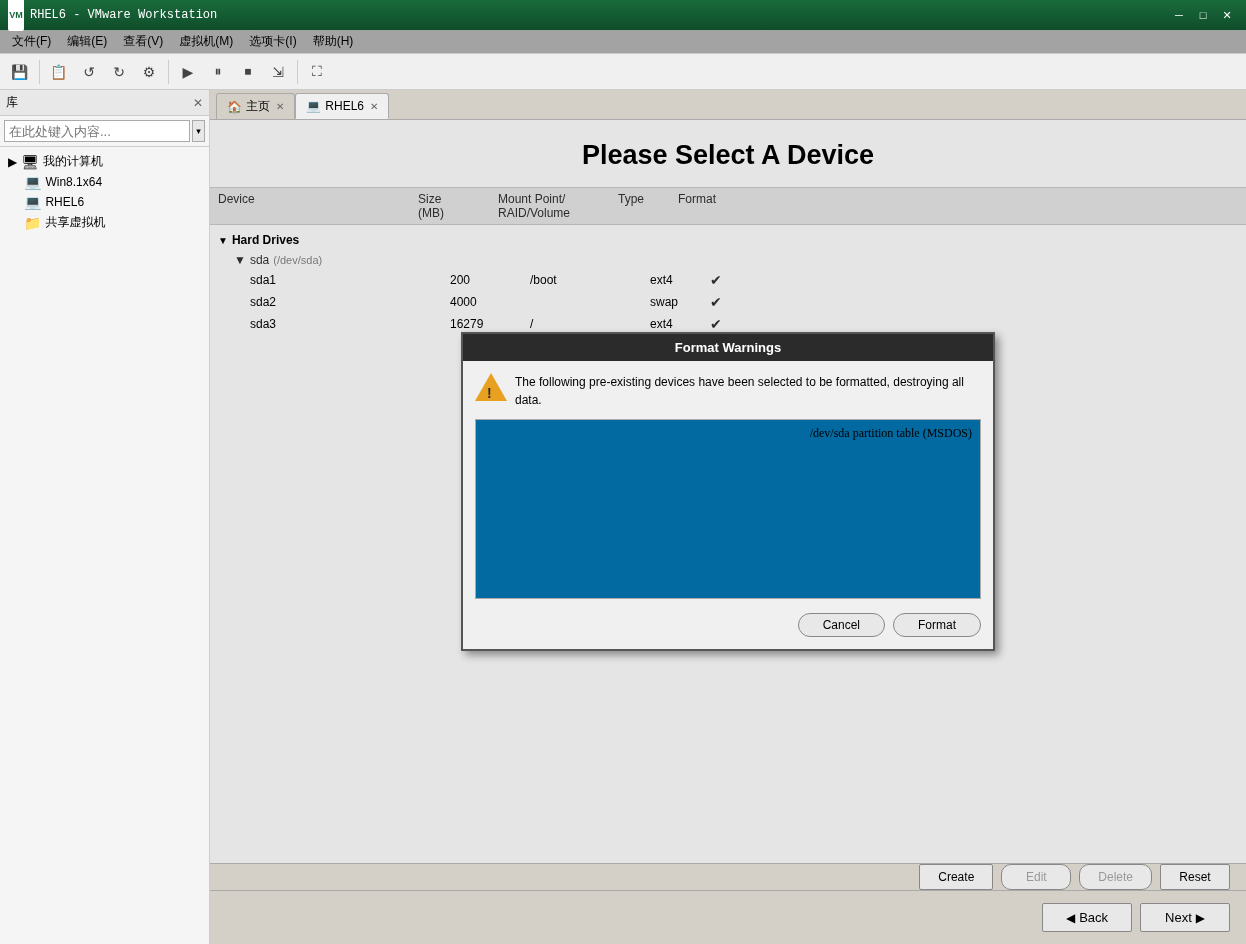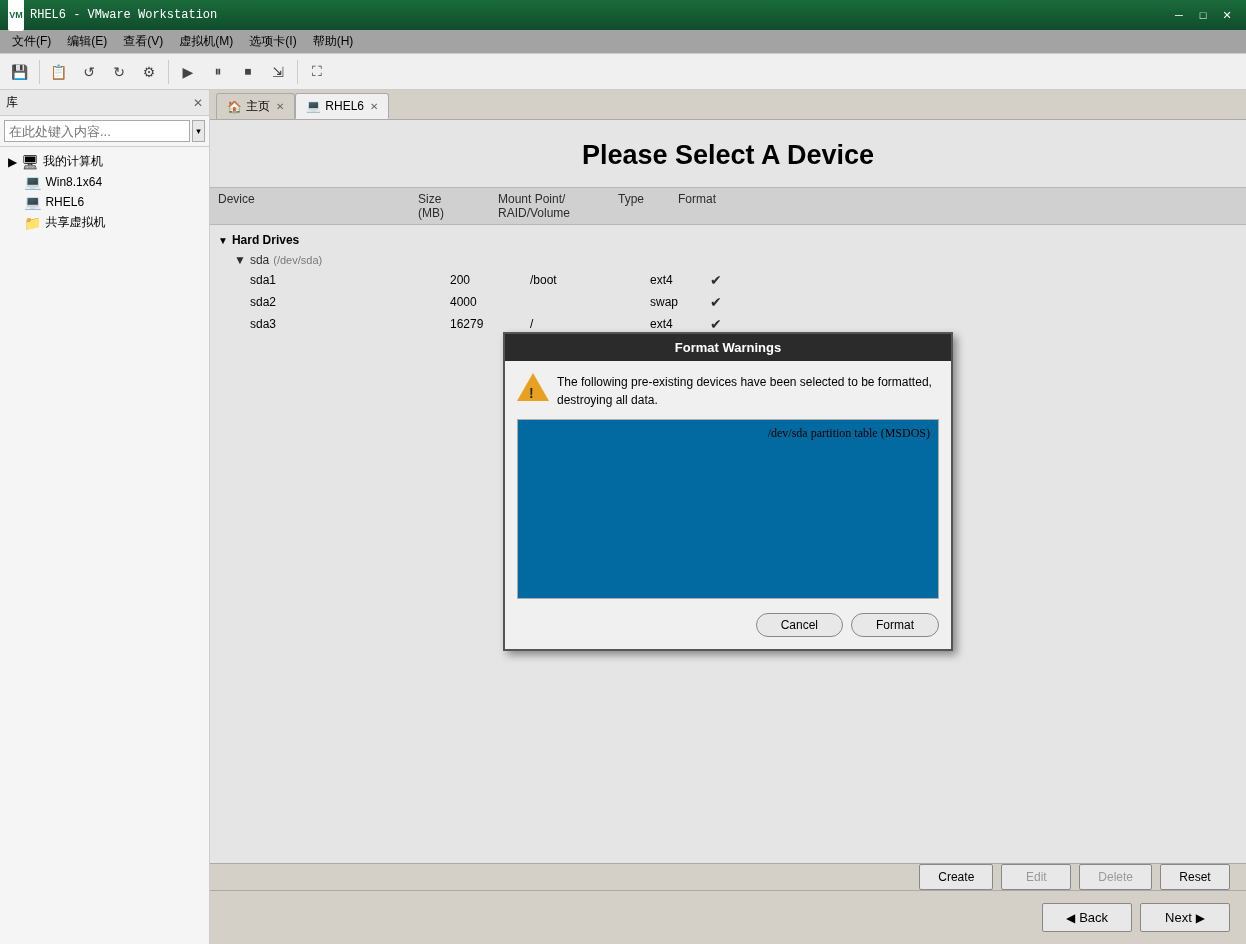--- a/index.html
+++ b/index.html
@@ -162,21 +162,21 @@
     #dialog-overlay {
       position: absolute;
       top: 0; left: 0; right: 0; bottom: 0;
       background: rgba(0,0,0,0.1);
       display: flex;
       align-items: center;
       justify-content: center;
       z-index: 10;
     }
     #dialog {
-      width: 450px;
+      width: 534px;
       background: #f0f0f0;
       border: 2px solid #555;
       box-shadow: 4px 4px 8px rgba(0,0,0,0.4);
     }
     #dialog-titlebar {
       background: #2b2b2b;
       color: white;
       padding: 6px 10px;
       font-size: 13px;
       font-weight: bold;
@@ -235,21 +235,21 @@
     }
     .action-btn {
       padding: 5px 18px;
       font-size: 12px;
       border: 1px solid #888;
       background: #e8e8e8;
       cursor: pointer;
       border-radius: 2px;
       min-width: 70px;
     }
-    .action-btn:disabled { color: #999; cursor: default; }
+    .action-btn:disabled { color: #999; cursor: default; border-radius: 10px; }
 
     
     #nav-buttons {
       display: flex;
       justify-content: flex-end;
       gap: 8px;
       padding: 12px 16px;
       background: #d4d0c8;
       border-top: 1px solid #aaa;
     }

